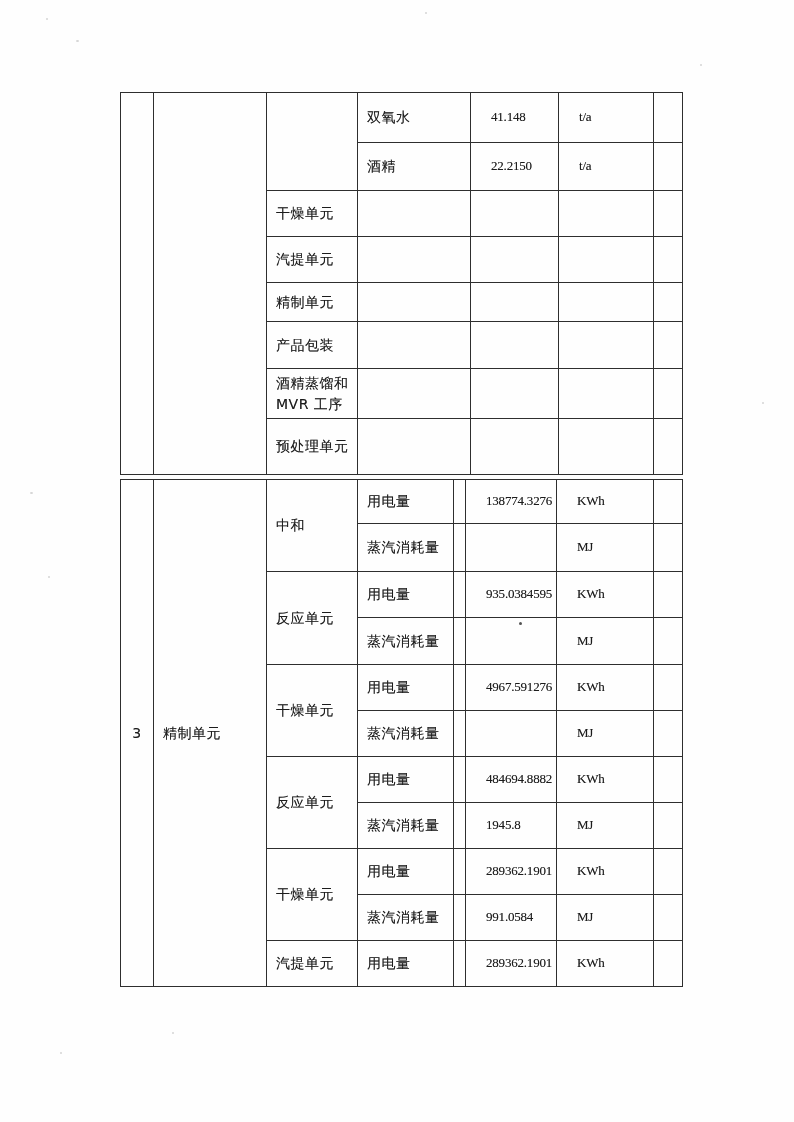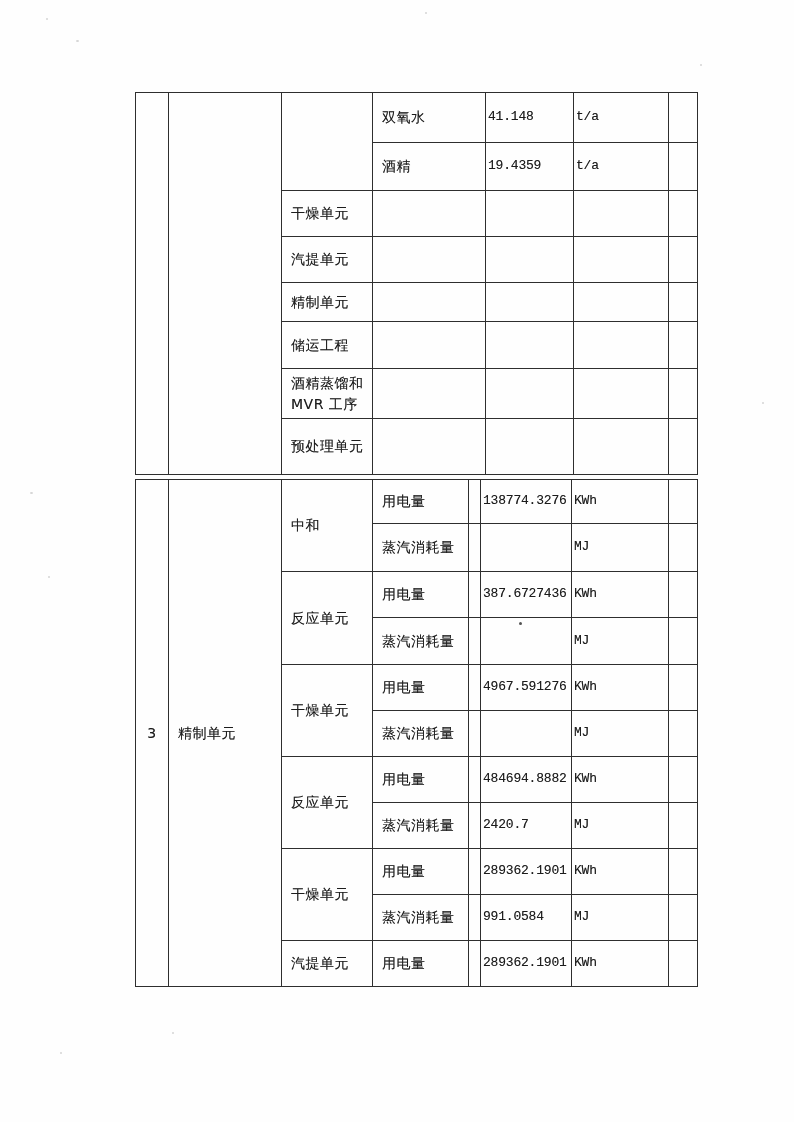--- a/index.html
+++ b/index.html
@@ -10,21 +10,21 @@
   }
   .page {
     position: relative;
     width: 794px; height: 1122px;
     background: #fefefe;
     overflow: hidden;
     color: #1e1e1e;
   }
   .table-area {
     position: absolute;
-    left: 135px; top: 92px;
+    left: 120px; top: 92px;
     width: 562px;
   }
   table {
     border-collapse: collapse;
     table-layout: fixed;
     width: 562px;
   }
   table.s2 { margin-top: 4px; }
   td {
     border: 1.5px solid #2e2e2e;
@@ -33,24 +33,24 @@
     text-align: left;
     font-size: 14px;
     letter-spacing: 0.5px;
     line-height: 1.45;
     color: #1c1c1c;
     overflow: hidden;
     text-shadow: 0 0 0.5px rgba(20,20,20,0.45);
   }
   td.idx { text-align: center; padding: 0; }
   td.lat {
-    font-family: Liberation Mono, monospace;
+    font-family: Liberation Serif, serif;
     font-size: 13px;
     letter-spacing: -0.2px;
-    padding-left: 2px;
+    padding-left: 20px;
   }
   td.sp { padding: 0; }
   .speck {
     position: absolute;
     border-radius: 50%;
     background: rgba(40,40,40,0.8);
   }
   .speck.faint { background: rgba(90,90,90,0.25); }
 </style>
 </head>
@@ -75,21 +75,21 @@
         <td class="idx" rowspan="8"></td>
         <td rowspan="8"></td>
         <td rowspan="2"></td>
         <td>双氧水</td>
         <td class="lat">41.148</td>
         <td class="lat">t/a</td>
         <td></td>
       </tr>
       <tr style="height:48px">
         <td>酒精</td>
-        <td class="lat">19.4359</td>
+        <td class="lat">22.2150</td>
         <td class="lat">t/a</td>
         <td></td>
       </tr>
       <tr style="height:46px">
         <td>干燥单元</td>
         <td></td>
         <td></td>
         <td></td>
         <td></td>
       </tr>
@@ -101,21 +101,21 @@
         <td></td>
       </tr>
       <tr style="height:39px">
         <td>精制单元</td>
         <td></td>
         <td></td>
         <td></td>
         <td></td>
       </tr>
       <tr style="height:47px">
-        <td>储运工程</td>
+        <td>产品包装</td>
         <td></td>
         <td></td>
         <td></td>
         <td></td>
       </tr>
       <tr style="height:50px">
         <td>酒精蒸馏和MVR 工序</td>
         <td></td>
         <td></td>
         <td></td>
@@ -157,21 +157,21 @@
         <td>蒸汽消耗量</td>
         <td class="sp"></td>
         <td class="lat"></td>
         <td class="lat">MJ</td>
         <td></td>
       </tr>
       <tr style="height:46px">
         <td rowspan="2">反应单元</td>
         <td>用电量</td>
         <td class="sp"></td>
-        <td class="lat">387.6727436</td>
+        <td class="lat">935.0384595</td>
         <td class="lat">KWh</td>
         <td></td>
       </tr>
       <tr style="height:47px">
         <td>蒸汽消耗量</td>
         <td class="sp"></td>
         <td class="lat"></td>
         <td class="lat">MJ</td>
         <td></td>
       </tr>
@@ -194,21 +194,21 @@
         <td rowspan="2">反应单元</td>
         <td>用电量</td>
         <td class="sp"></td>
         <td class="lat">484694.8882</td>
         <td class="lat">KWh</td>
         <td></td>
       </tr>
       <tr style="height:46px">
         <td>蒸汽消耗量</td>
         <td class="sp"></td>
-        <td class="lat">2420.7</td>
+        <td class="lat">1945.8</td>
         <td class="lat">MJ</td>
         <td></td>
       </tr>
       <tr style="height:46px">
         <td rowspan="2">干燥单元</td>
         <td>用电量</td>
         <td class="sp"></td>
         <td class="lat">289362.1901</td>
         <td class="lat">KWh</td>
         <td></td>

